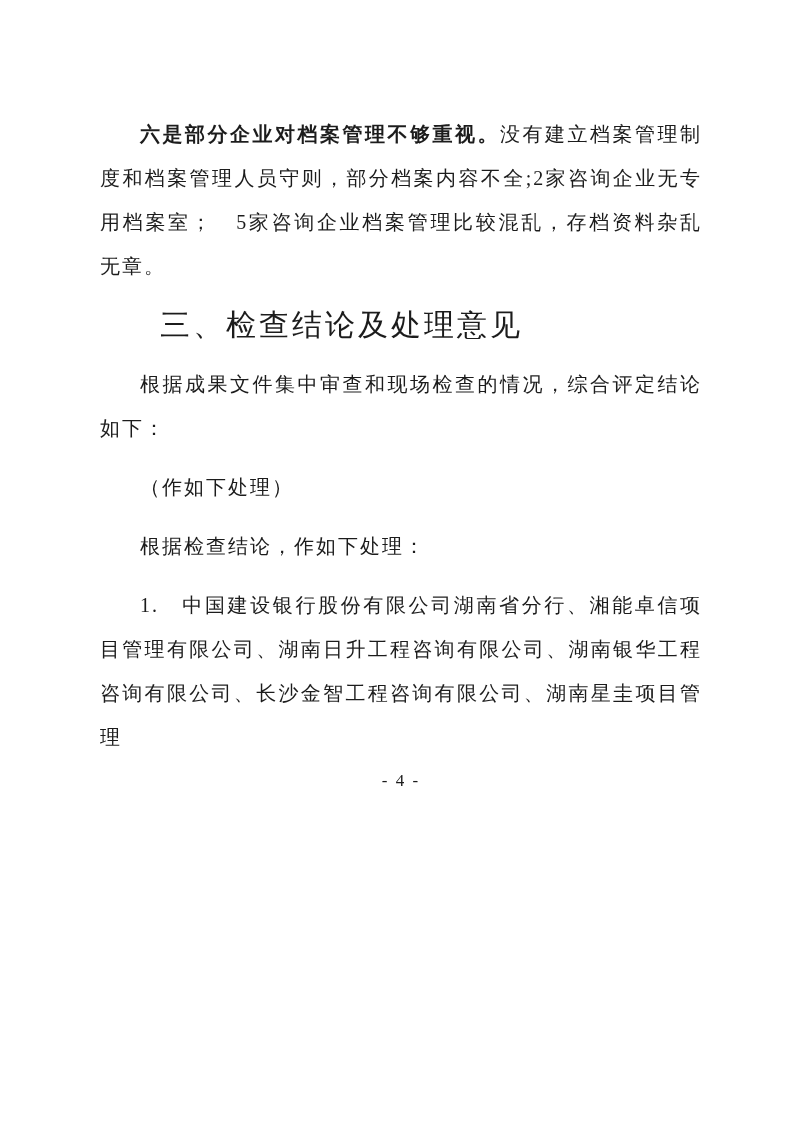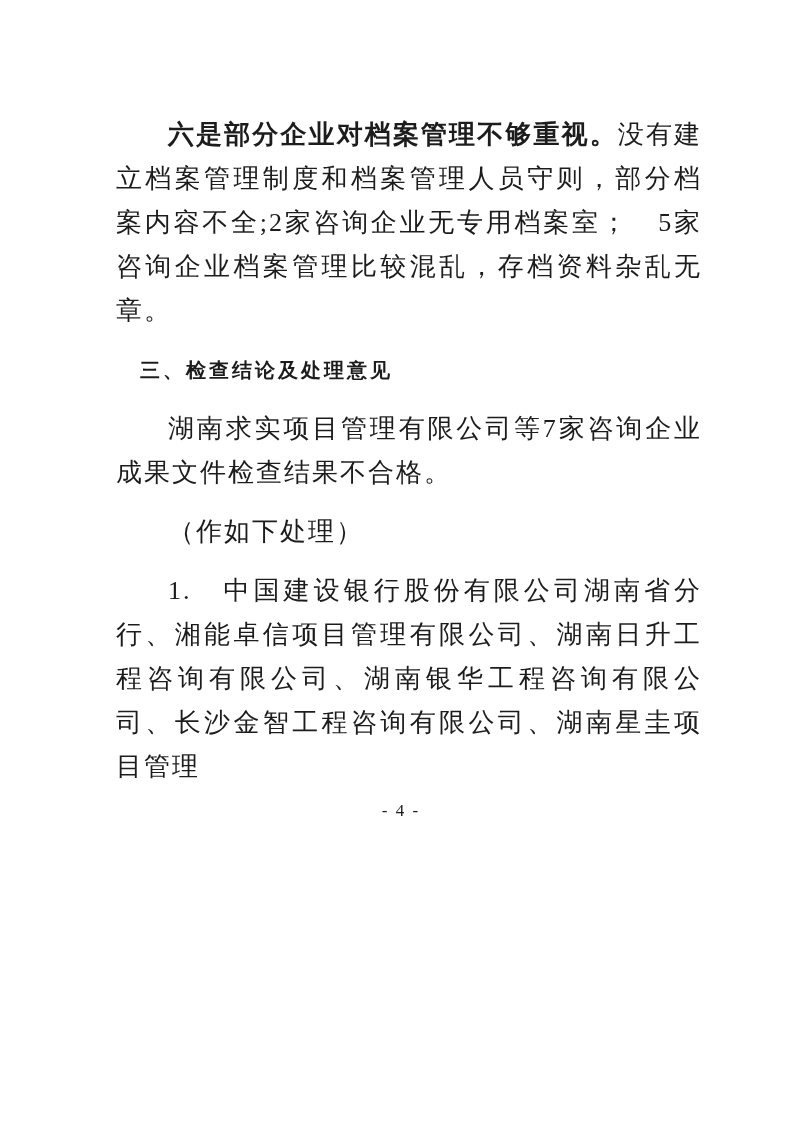--- a/index.html
+++ b/index.html
@@ -15,40 +15,40 @@
     overflow: hidden;
   }
   .page {
     box-sizing: border-box;
     width: 799px;
     height: 1129px;
     padding: 112px 97px 0 100px;
     background: #ffffff;
   }
   .para {
-    margin: 0 0 15px 16px;
-    font-size: 26px;
+    margin: 0 0 15px 0;
+    font-size: 20px;
     line-height: 44px;
     letter-spacing: 2px;
     text-align: justify;
     text-justify: inter-ideograph;
     text-indent: 2em;
   }
   .para:last-of-type {
     margin-bottom: 0;
   }
   .bold-lead {
     font-weight: bold;
     font-family: "Liberation Sans", sans-serif;
   }
   .heading {
     margin: 8px 0 15px 0;
-    font-size: 20px;
+    font-size: 30px;
     line-height: 44px;
-    font-weight: bold;
+    font-weight: normal;
     font-family: "Liberation Sans", sans-serif;
     letter-spacing: 3px;
     text-indent: 2em;
   }
   .footer {
     margin-top: 8px;
     text-align: center;
     font-size: 17px;
     line-height: 28px;
     letter-spacing: 2px;
@@ -57,25 +57,26 @@
 </style>
 </head>
 <body>
 
 <div class="page">
 
   <p class="para"><span class="bold-lead">六是部分企业对档案管理不够重视。</span><span>没有建立档案管理制度和档案管理人员守则，部分档案内容不全;2家咨询企业无专用档案室；　5家咨询企业档案管理比较混乱，存档资料杂乱无章。</span></p>
 
   <h2 class="heading">三、检查结论及处理意见</h2>
 
+  <p class="para">根据成果文件集中审查和现场检查的情况，综合评定结论如下：</p>
 
 
 
-  <p class="para">湖南求实项目管理有限公司等7家咨询企业成果文件检查结果不合格。</p>
 
   <p class="para">（作如下处理）</p>
 
+  <p class="para">根据检查结论，作如下处理：</p>
 
   <p class="para">1.　中国建设银行股份有限公司湖南省分行、湘能卓信项目管理有限公司、湖南日升工程咨询有限公司、湖南银华工程咨询有限公司、长沙金智工程咨询有限公司、湖南星圭项目管理</p>
 
   <div class="footer">- 4 -</div>
 
 </div>
 
 </body></html>

